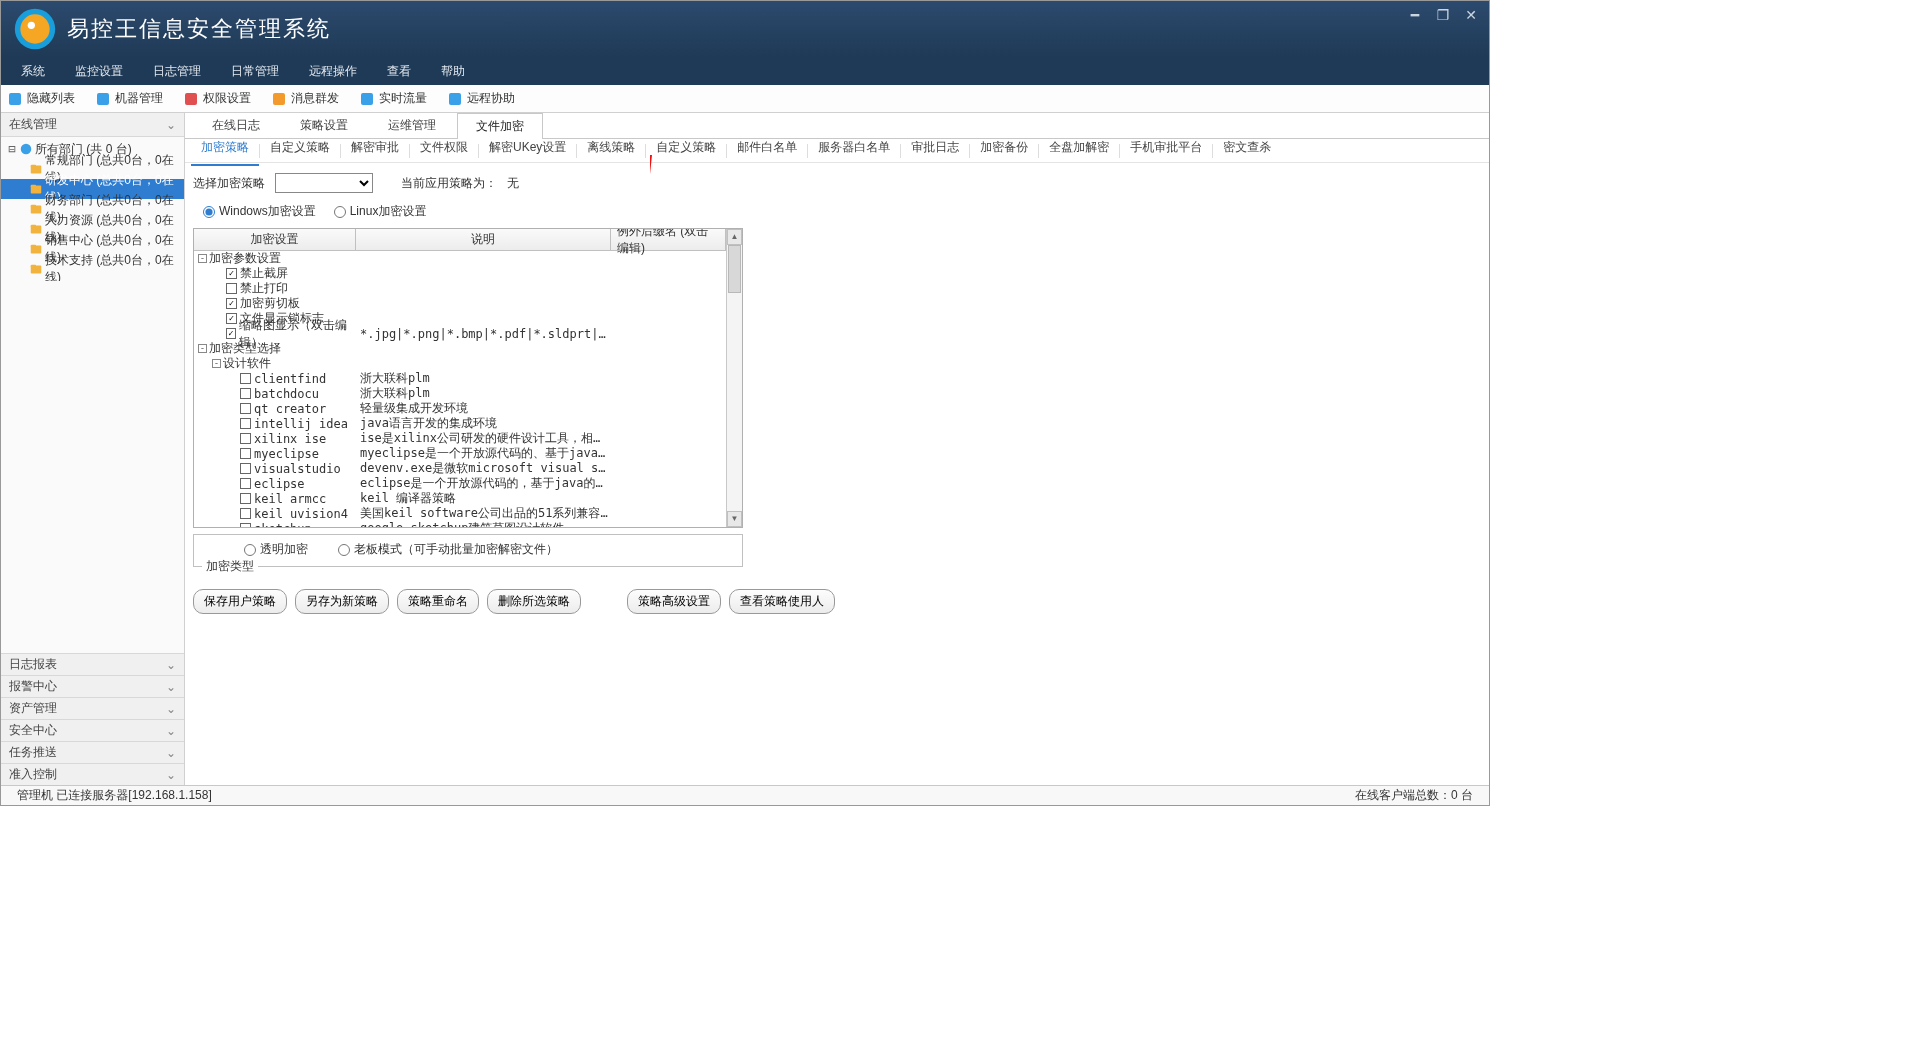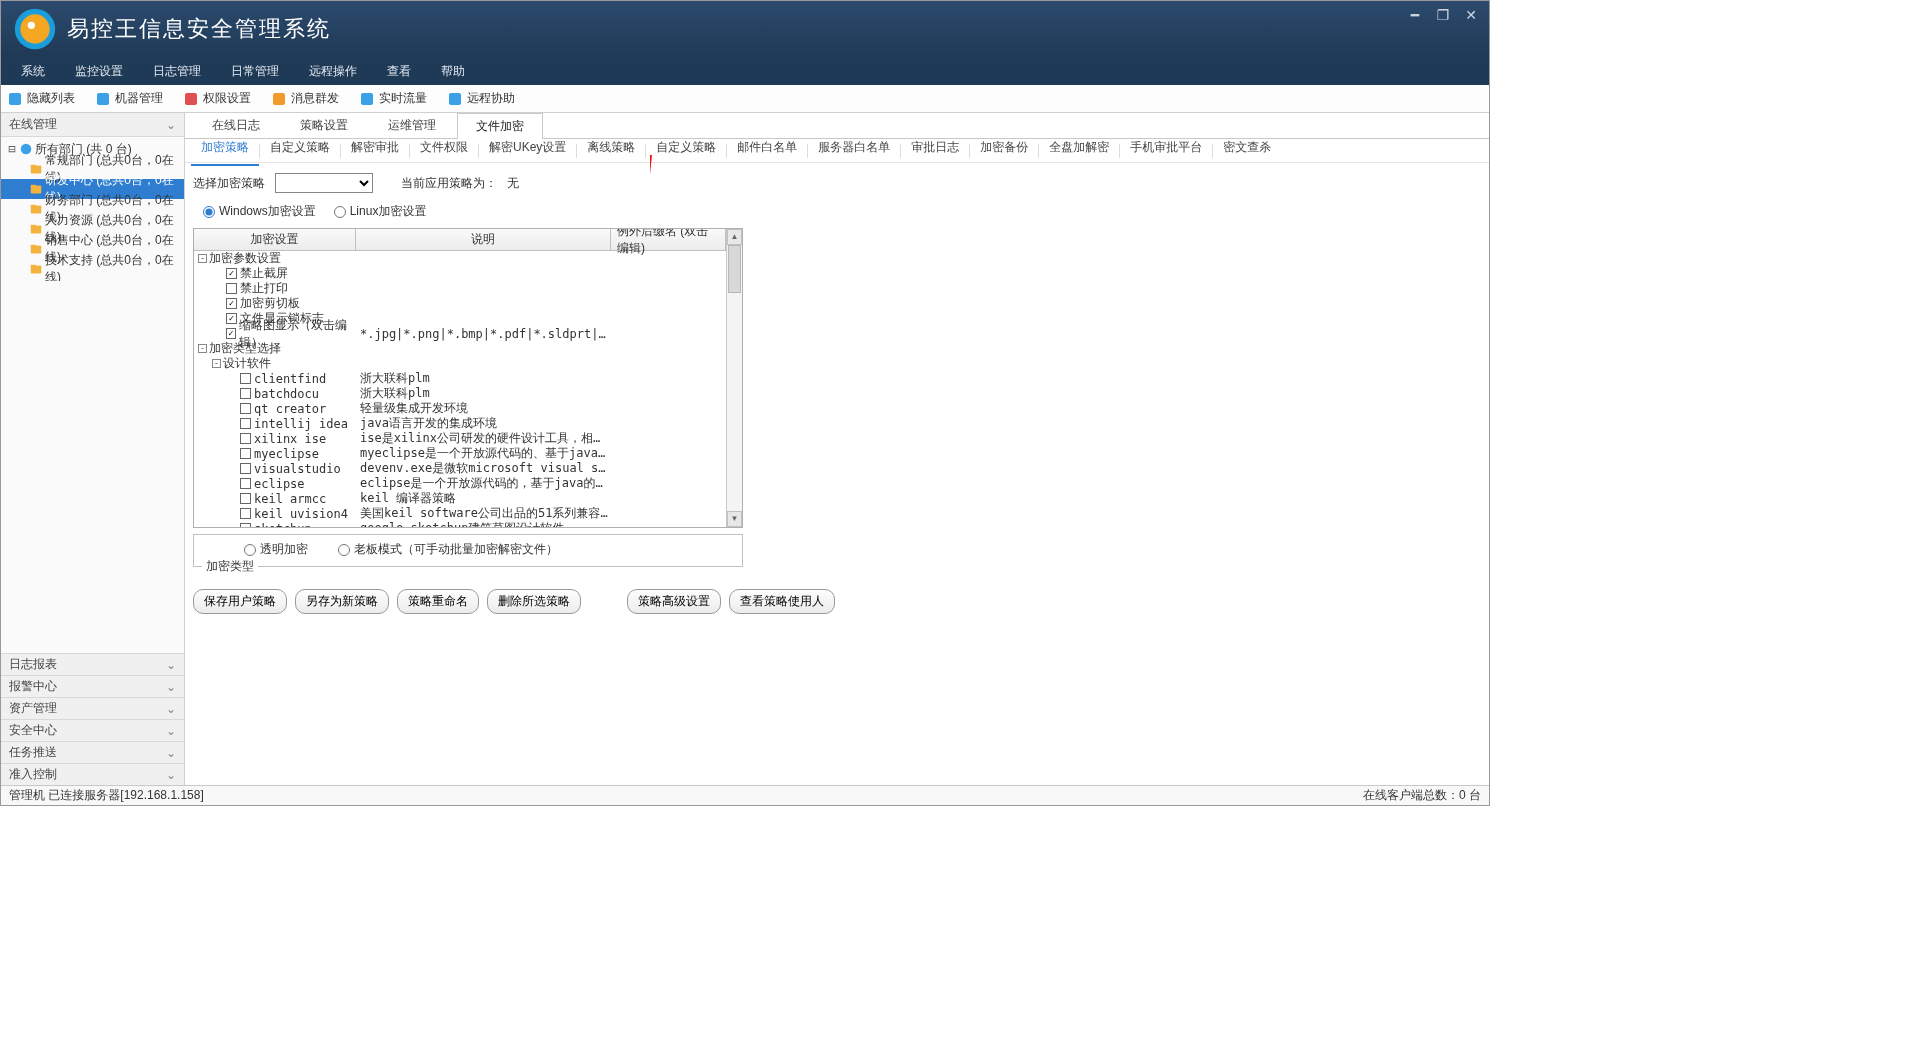--- a/index.html
+++ b/index.html
@@ -88,21 +88,21 @@
 
 .actions { display:flex; gap:8px; margin-top:22px; }
 .actions .gap { width:30px; }
 .btn { border:1px solid #999; background:linear-gradient(#fdfdfd,#ececec); padding:3px 10px; font-size:12px; cursor:pointer; border-radius:10px; }
 
 
 .redline { position:absolute; left:465px; top:-8px; width:2px; height:400px; pointer-events:none; }
 .redline svg line { stroke:#e11; stroke-width:2; }
 
 
-.statusbar { height:20px; border-top:1px solid #c8c8c8; background:#f8f8f8; display:flex; align-items:center; justify-content:space-between; padding:0 8px; font-size:12px; color:#333; }
+.statusbar { height:20px; border-top:1px solid #c8c8c8; background:#f8f8f8; display:flex; align-items:center; justify-content:space-between; padding:0 16px; font-size:12px; color:#333; }
 
 input[type=radio]{ accent-color:#2f7dd1; width:12px; height:12px; }
 </style>
 </head>
 <body>
 
 <div class="app">
 
   <div class="titlebar">
     <div class="logo">

